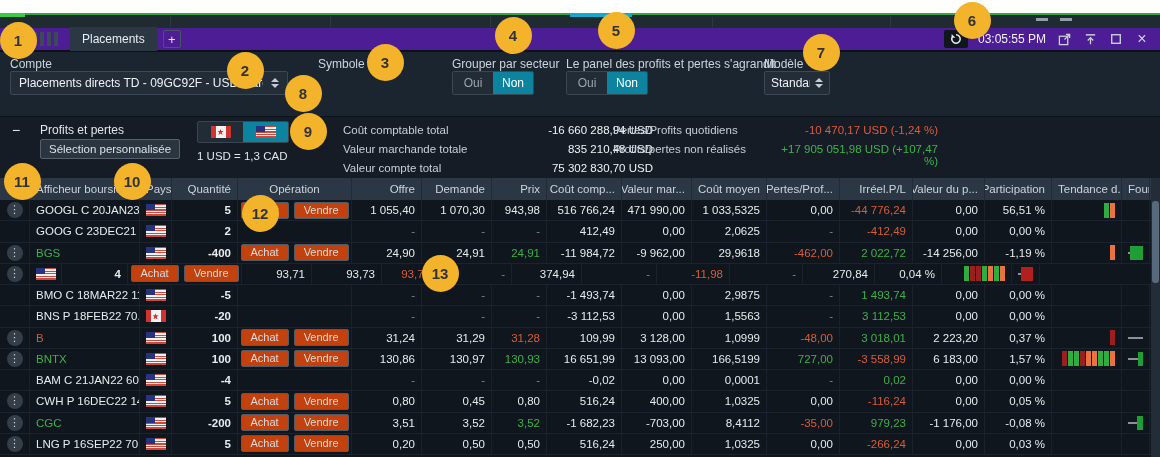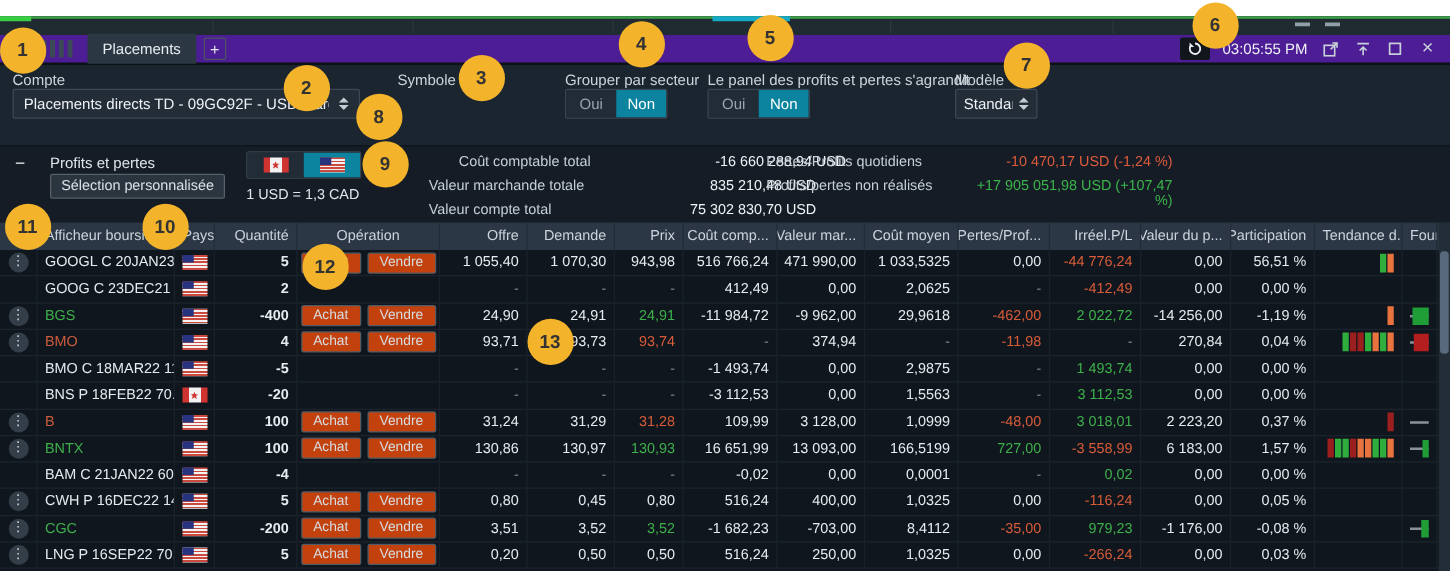--- a/index.html
+++ b/index.html
@@ -220,21 +220,21 @@
     <span class="fopt off">
         <span class="flag flag-ca"></span>
       </span>
     <span class="fopt on">
         <span class="flag flag-us"></span>
       </span>
   </div>
   <span class="fxrate">1 USD = 1,3 CAD</span>
   <div id="sum-left">
       <div class="sumrow" style="left: 343px; top: 124px;">
-        <span class="sl" style="width: 150px; margin-left: 24px;">Coût comptable total</span>
+        <span class="sl" style="width: 150px;">Coût comptable total</span>
         <span class="sv " style="width: 160px;">-16 660 288,94 USD</span>
       </div>
       <div class="sumrow" style="left: 343px; top: 143px;">
         <span class="sl" style="width: 150px;">Valeur marchande totale</span>
         <span class="sv " style="width: 160px;">835 210,48 USD</span>
       </div>
       <div class="sumrow" style="left: 343px; top: 162px;">
         <span class="sl" style="width: 150px;">Valeur compte total</span>
         <span class="sv " style="width: 160px;">75 302 830,70 USD</span>
       </div>
@@ -431,23 +431,20 @@
             <span class="range">
               <span class="line"></span>
               <span class="mk g" style="width: 13px;"></span>
             </span>
           </div>
         </div>
         <div class="trow">
           <div class="td c" style="width: 30px;">
             <span class="menu-btn">⋮</span>
           </div>
-          <div class="td " style="width: 110px;">
-            <span class="sym-neg">BMO</span>
-          </div>
           <div class="td c" style="width: 32px;">
             <span class="flag flag-us"></span>
           </div>
           <div class="td r" style="width: 66px;">
             <span class="qty">4</span>
           </div>
           <div class="td c" style="width: 114px;">
             <span class="ops">
               <button class="tbtn">Achat</button>
               <button class="tbtn">Vendre</button>

